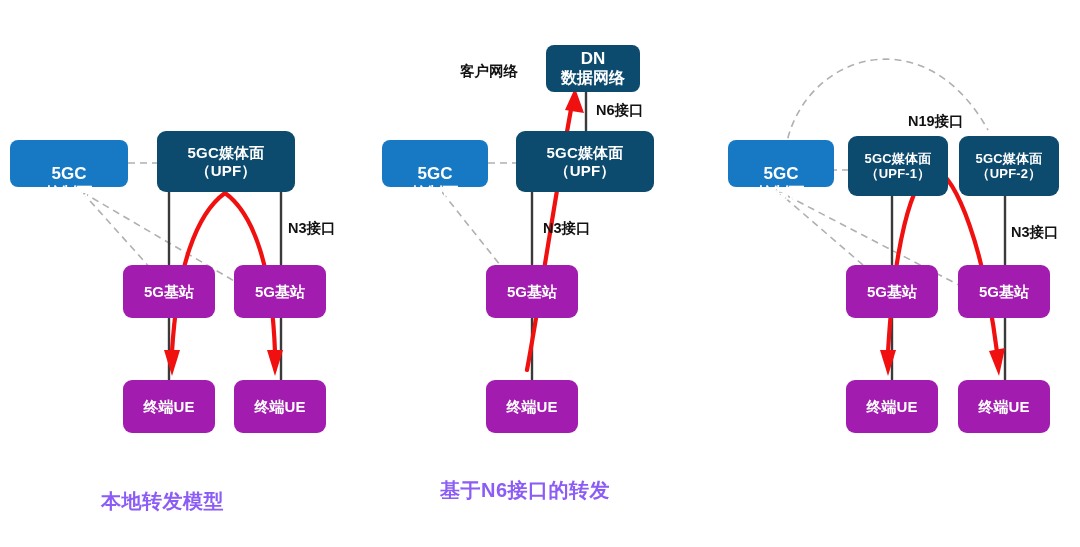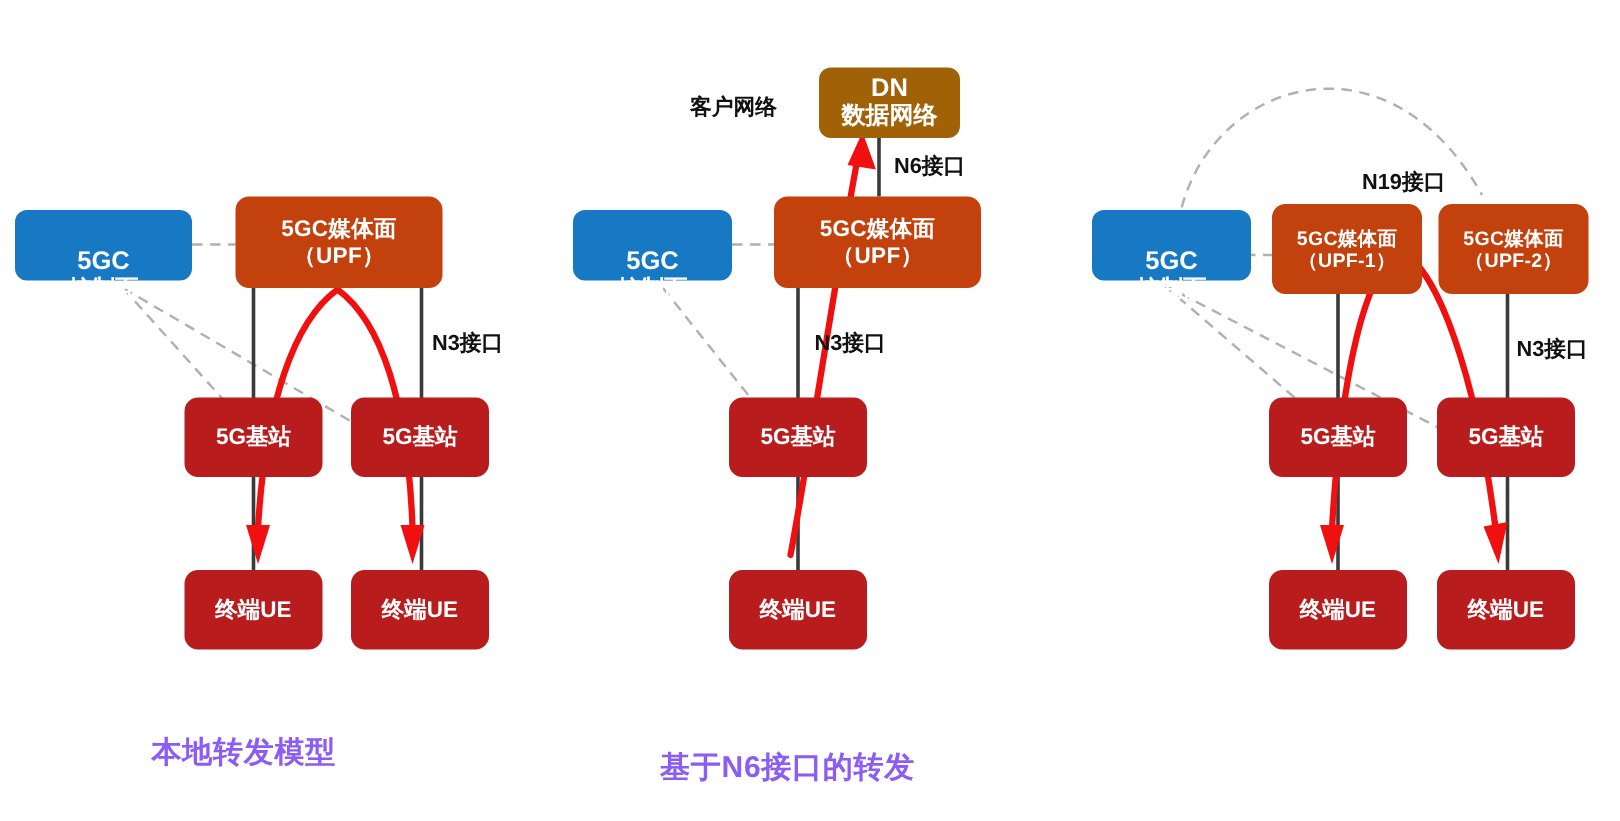--- a/index.html
+++ b/index.html
@@ -54,36 +54,36 @@
   .node .l1, .node .l2 { display: block; white-space: nowrap; }
 
   .node-ctrl {
     background: #1779C4;
     font-size: 15.5px;
     border-radius: 8px;
   }
   .node-ctrl .l1 { font-size: 17px; margin-top: 40px; }
 
   .node-upf {
-    background: #c2410c;
+    background: #0c4a6e;
     font-size: 15px;
     letter-spacing: .2px;
   }
   .node-upf.small { font-size: 13px; }
 
   .node-dn {
-    background: #a16207;
+    background: #0c4a6e;
     font-size: 16px;
     border-radius: 8px;
   }
   .node-dn .l1 { font-size: 17px; }
   .node-dn .l2 { font-size: 16px; }
 
   .node-gnb, .node-ue {
-    background: #b91c1c;
+    background: #a21caf;
     font-size: 15px;
   }
 
   
   .label {
     position: absolute;
     color: #111111;
     font-weight: bold;
     font-size: 14.5px;
     white-space: nowrap;
@@ -194,21 +194,21 @@
     </div>
 
     <div class="node node-ue" style="left:126px; top:380px; width:92px; height:53px;">
       <span class="l1">终端UE</span>
     </div>
 
     <div class="label" style="left:100px; top:62px;">客户网络</div>
     <div class="label" style="left:236px; top:101px;">N6接口</div>
     <div class="label" style="left:183px; top:219px;">N3接口</div>
 
-    <div class="caption" style="left:80px; top:498px;">基于N6接口的转发</div>
+    <div class="caption" style="left:80px; top:477px;">基于N6接口的转发</div>
   </div>
 
   <div class="panel" id="panel-3">
 
     <svg class="svg-layer" viewBox="0 0 360 547" preserveAspectRatio="none">
       <g stroke="#B0B0B0" stroke-width="1.6" fill="none" stroke-dasharray="7,5">
 
         <path d="M64,162 C70,60 200,8 268,130"></path>
         <line x1="62" y1="170" x2="128" y2="170"></line>
         <line x1="56" y1="190" x2="172" y2="290"></line>

